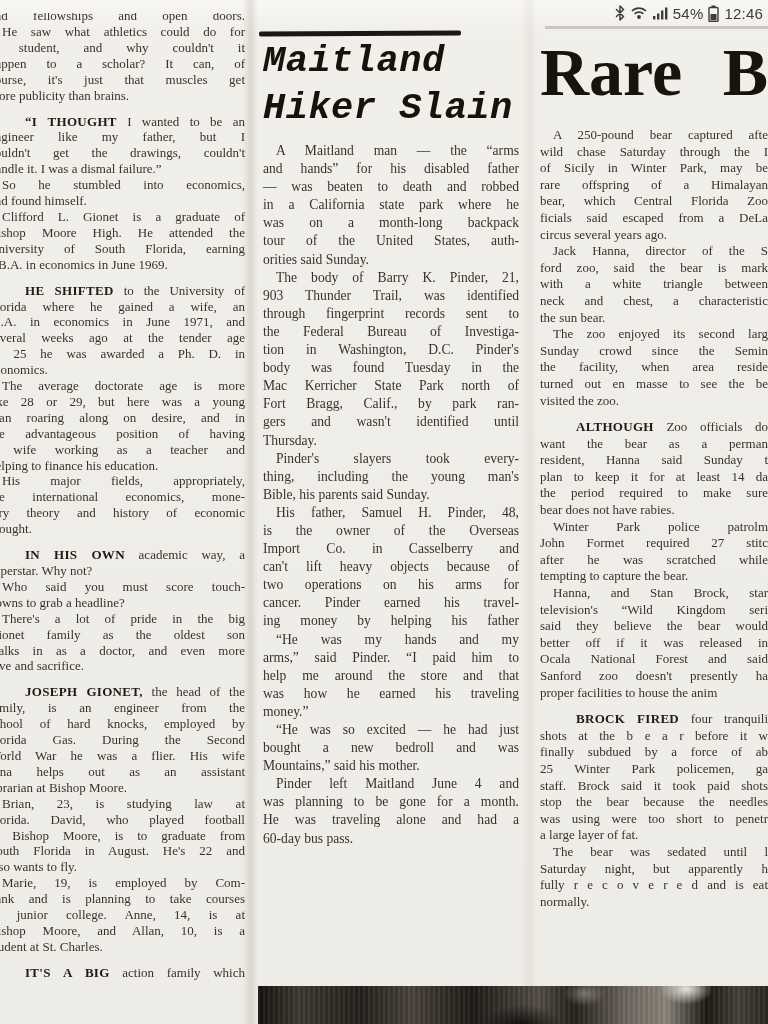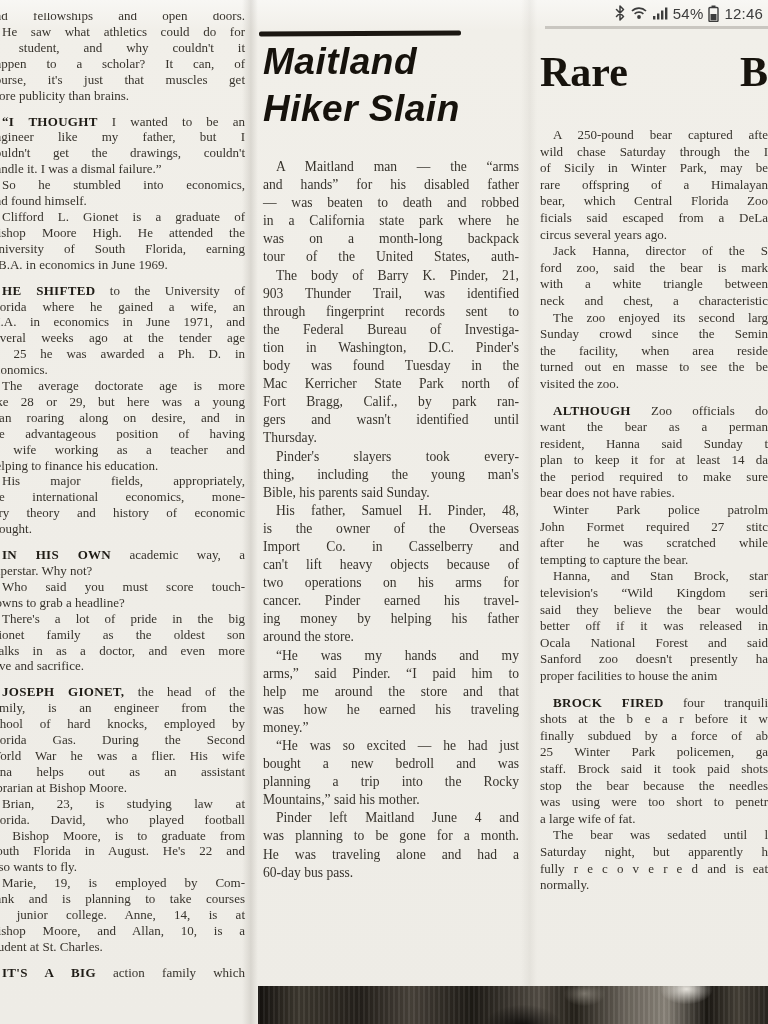--- a/index.html
+++ b/index.html
@@ -41,33 +41,33 @@
 
   
   .col { position:absolute; color:#37332c; }
   .col-left   { left:-11px; width:256px; top:13px;  font-size:13px;   line-height:15.9px; }
   .col-middle { left:263px; width:256px; top:38px;  font-size:13.6px; line-height:18.1px; }
   .col-right  { left:540px; width:228px; top:44px;  font-size:13px;   line-height:16.6px; }
 
   .line { text-align:justify; text-align-last:justify; }
   .line.plast { text-align-last:auto; }
   .line.indent { padding-left:13px; }
-  .lead { font-weight:bold; color:#1e1b15; letter-spacing:0.3px; }
+  .lead { font-weight:bold; color:#1e1b15; letter-spacing:0.3px;margin-left:23px; }
   .para.gap { margin-top:10px; }
   .para.cut { height:11px; overflow:hidden; }
   .para.cut .line { margin-top:-5px; }
 
   .mhead {
-    font-family:Liberation Sans, sans-serif; font-style:italic; font-weight:700;
+    font-family:Liberation Mono, monospace; font-style:italic; font-weight:700;
     font-size:37px; line-height:47px; color:#16120c; letter-spacing:0.5px;
-    margin-bottom:26px;
+    margin-bottom:10px;
   }
   .rhead {
     font-family:"Liberation Serif", serif; font-weight:700;
-    font-size:42px; line-height:56px; color:#17130d;
+    font-size:68px; line-height:56px; color:#17130d;
     text-align:justify; text-align-last:justify;
     margin-bottom:27px;
   }
 
   
   .photo {
     position:absolute; left:258px; top:986px; width:510px; height:38px;
     background:
       radial-gradient(ellipse 62px 36px at 52% 110%, rgba(5,4,3,0.9), transparent 65%),
       radial-gradient(ellipse 38px 22px at 84% 8%, rgba(238,235,228,0.95), transparent 70%),
@@ -215,20 +215,21 @@
       <div>Hiker Slain</div>
     </div>
     <div id="col-middle-body">
         <div class="para">
           <div class="line indent">A Maitland man — the “arms</div>
           <div class="line">and hands” for his disabled father</div>
           <div class="line">— was beaten to death and robbed</div>
           <div class="line">in a California state park where he</div>
           <div class="line">was on a month-long backpack</div>
           <div class="line">tour of the United States, auth-</div>
+          <div class="line plast">orities said Sunday.</div>
         </div>
         <div class="para">
           <div class="line indent">The body of Barry K. Pinder, 21,</div>
           <div class="line">903 Thunder Trail, was identified</div>
           <div class="line">through fingerprint records sent to</div>
           <div class="line">the Federal Bureau of Investiga-</div>
           <div class="line">tion in Washington, D.C. Pinder's</div>
           <div class="line">body was found Tuesday in the</div>
           <div class="line">Mac Kerricher State Park north of</div>
           <div class="line">Fort Bragg, Calif., by park ran-</div>
@@ -241,33 +242,31 @@
           <div class="line plast">Bible, his parents said Sunday.</div>
         </div>
         <div class="para">
           <div class="line indent">His father, Samuel H. Pinder, 48,</div>
           <div class="line">is the owner of the Overseas</div>
           <div class="line">Import Co. in Casselberry and</div>
           <div class="line">can't lift heavy objects because of</div>
           <div class="line">two operations on his arms for</div>
           <div class="line">cancer. Pinder earned his travel-</div>
           <div class="line">ing money by helping his father</div>
-          <div class="line plast">around the store.</div>
         </div>
         <div class="para">
           <div class="line indent">“He was my hands and my</div>
           <div class="line">arms,” said Pinder. “I paid him to</div>
           <div class="line">help me around the store and that</div>
           <div class="line">was how he earned his traveling</div>
           <div class="line plast">money.”</div>
         </div>
         <div class="para">
           <div class="line indent">“He was so excited — he had just</div>
           <div class="line">bought a new bedroll and was</div>
-          <div class="line">planning a trip into the Rocky</div>
           <div class="line plast">Mountains,” said his mother.</div>
         </div>
         <div class="para">
           <div class="line indent">Pinder left Maitland June 4 and</div>
           <div class="line">was planning to be gone for a month.</div>
           <div class="line">He was traveling alone and had a</div>
           <div class="line plast">60-day bus pass.</div>
         </div>
       </div>
   </div>
@@ -282,20 +281,21 @@
           <div class="line">rare offspring of a Himalayan</div>
           <div class="line">bear, which Central Florida Zoo</div>
           <div class="line">ficials said escaped from a DeLa</div>
           <div class="line plast">circus several years ago.</div>
         </div>
         <div class="para">
           <div class="line indent">Jack Hanna, director of the S</div>
           <div class="line">ford zoo, said the bear is mark</div>
           <div class="line">with a white triangle between</div>
           <div class="line">neck and chest, a characteristic</div>
+          <div class="line plast">the sun bear.</div>
         </div>
         <div class="para">
           <div class="line indent">The zoo enjoyed its second larg</div>
           <div class="line">Sunday crowd since the Semin</div>
           <div class="line">the facility, when area reside</div>
           <div class="line">turned out en masse to see the be</div>
           <div class="line plast">visited the zoo.</div>
         </div>
         <div class="para gap">
           <div class="line indent"><span class="lead">ALTHOUGH</span> Zoo officials do</div>
@@ -321,21 +321,21 @@
           <div class="line plast">proper facilities to house the anim</div>
         </div>
         <div class="para gap">
           <div class="line indent"><span class="lead">BROCK FIRED</span> four tranquili</div>
           <div class="line">shots at the b e a r before it w</div>
           <div class="line">finally subdued by a force of ab</div>
           <div class="line">25 Winter Park policemen, ga</div>
           <div class="line">staff. Brock said it took paid shots</div>
           <div class="line">stop the bear because the needles</div>
           <div class="line">was using were too short to penetr</div>
-          <div class="line plast">a large wife of fat.</div>
+          <div class="line plast">a large layer of fat.</div>
         </div>
         <div class="para">
           <div class="line indent">The bear was sedated until l</div>
           <div class="line">Saturday night, but apparently h</div>
           <div class="line">fully r e c o v e r e d and is eat</div>
           <div class="line plast">normally.</div>
         </div>
       </div>
   </div>
 

